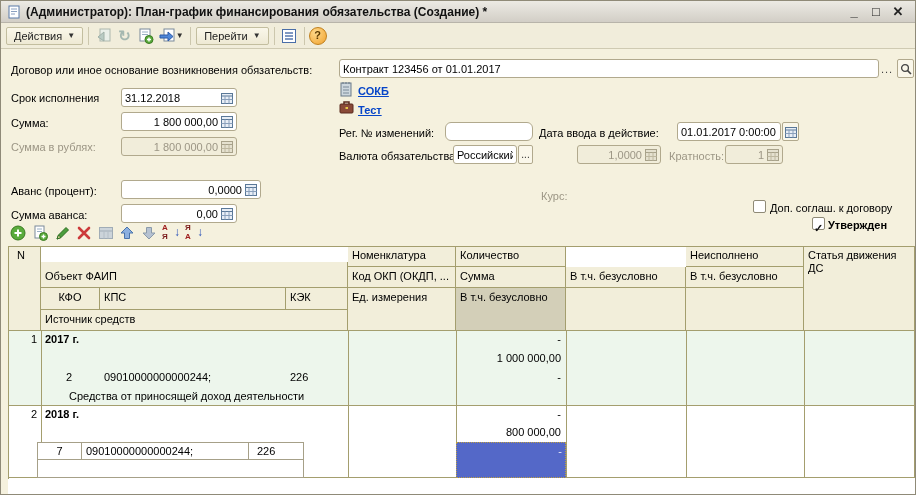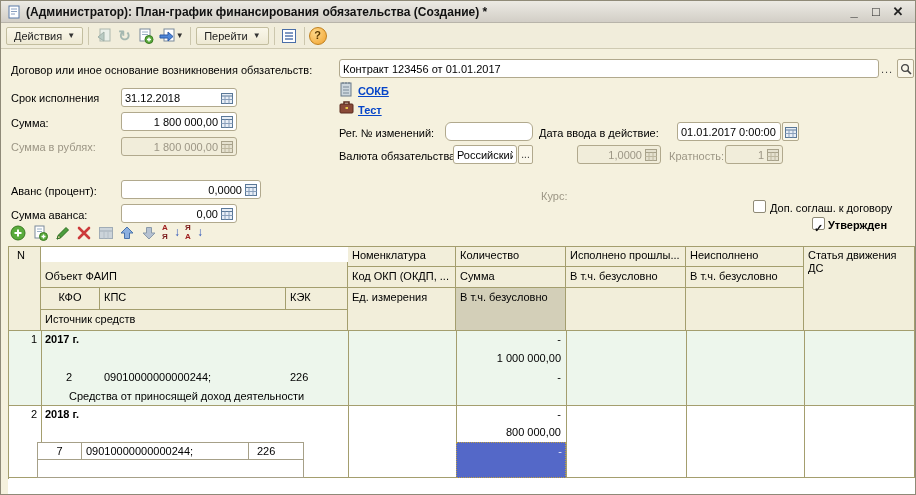--- a/index.html
+++ b/index.html
@@ -340,21 +340,20 @@
     <div class="hc center" style="left:33px;top:42px;width:59px;height:22px;">КФО</div>
     <div class="hc" style="left:92px;top:42px;width:186px;height:22px;">КПС</div>
     <div class="hc" style="left:278px;top:42px;width:62px;height:22px;">КЭК</div>
     <div class="hc" style="left:33px;top:64px;width:307px;height:21px;">Источник средств</div>
     <div class="hc" style="left:340px;top:0;width:108px;height:21px;">Номенклатура</div>
     <div class="hc" style="left:340px;top:21px;width:108px;height:21px;">Код ОКП (ОКДП, ...</div>
     <div class="hc" style="left:448px;top:0;width:110px;height:21px;">Количество</div>
     <div class="hc" style="left:340px;top:42px;width:108px;height:43px;">Ед. измерения</div>
     <div class="hc" style="left:448px;top:21px;width:110px;height:21px;">Сумма</div>
     <div class="hc hl" style="left:448px;top:42px;width:110px;height:43px;">В т.ч. безусловно</div>
-    <div class="hc" style="left:558px;top:0;width:120px;height:21px;">Исполнено прошлы...</div>
     <div class="hc" style="left:558px;top:21px;width:120px;height:21px;">В т.ч. безусловно</div>
     <div class="hc" style="left:558px;top:42px;width:120px;height:43px;"></div>
     <div class="hc" style="left:678px;top:0;width:118px;height:21px;">Неисполнено прошл...</div>
     <div class="hc" style="left:678px;top:21px;width:118px;height:21px;">В т.ч. безусловно</div>
     <div class="hc" style="left:678px;top:42px;width:118px;height:43px;"></div>
     <div class="hc" style="left:796px;top:0;width:111px;height:85px;white-space:normal;">Статья движения ДС</div>
 
     <div class="rbg" style="left:1px;top:85px;width:905px;height:75px;background:#edf6ec;"></div>
 
     <div class="rbg" style="left:1px;top:160px;width:905px;height:72px;background:#ffffff;"></div>

